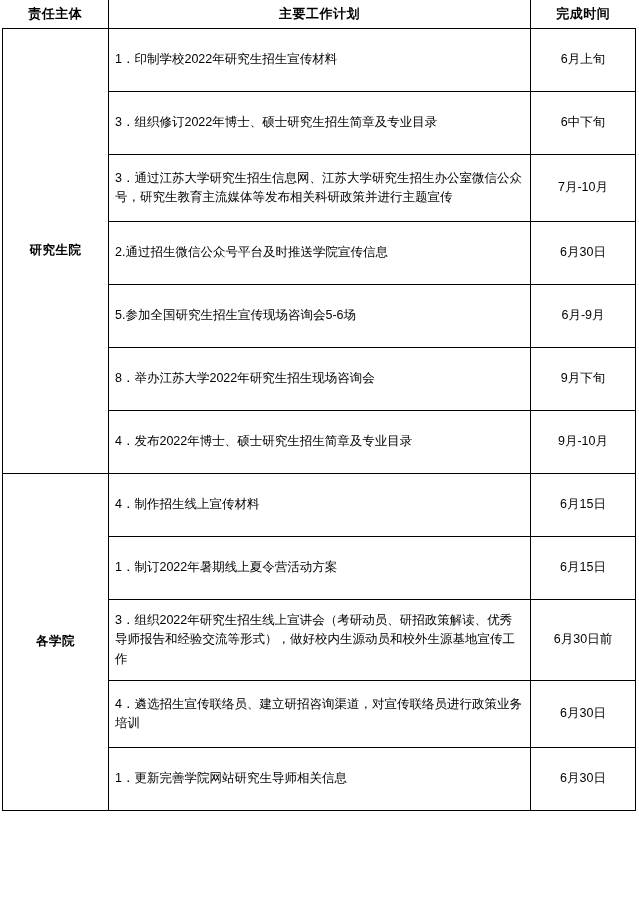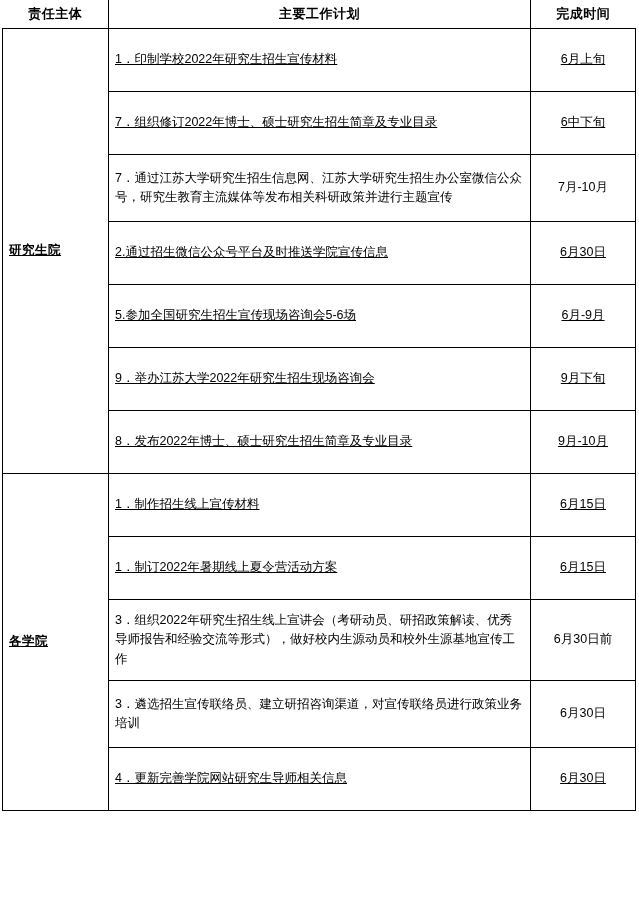--- a/index.html
+++ b/index.html
@@ -43,40 +43,41 @@
     text-align: center;
     font-weight: bold;
     font-size: 13px;
     letter-spacing: 0.5px;
     border-top: none;
   }
   table.plan thead th.h1 { border-left: none; }
   table.plan thead th.h3 { border-right: none; }
 
   td.owner {
+    text-align: center;
     font-weight: bold;
     font-size: 13px;
     letter-spacing: 0.5px;
     border-left: none;
   }
   td.task {
     text-align: left;
     text-indent: 0;
   }
   td.task .wrap {
     display: block;
   }
   td.time {
     text-align: center;
     white-space: nowrap;
     border-right: none;
     margin-left: 40px;
   }
   tr.r-tall td { height: 58px; }
-  tr.r-short td { height: 54px; text-decoration: underline; }
+  tr.r-short td { height: 54px; }
   tr.r-xtall td { height: 72px; }
 </style>
 </head>
 <body>
 
 <div class="page">
   <table class="plan">
     <colgroup>
       <col class="c1">
       <col class="c2">
@@ -93,81 +94,81 @@
 
       <tr class="r-short">
         <td class="owner" rowspan="7">研究生院</td>
         <td class="task">
             <span class="wrap">1．印制学校2022年研究生招生宣传材料</span>
           </td>
         <td class="time">6月上旬</td>
       </tr>
       <tr class="r-short">
         <td class="task">
-            <span class="wrap">7．组织修订2022年博士、硕士研究生招生简章及专业目录</span>
+            <span class="wrap">3．组织修订2022年博士、硕士研究生招生简章及专业目录</span>
           </td>
         <td class="time">6中下旬</td>
       </tr>
       <tr class="r-tall">
         <td class="task">
-            <span class="wrap">7．通过江苏大学研究生招生信息网、江苏大学研究生招生办公室微信公众号，研究生教育主流媒体等发布相关科研政策并进行主题宣传</span>
+            <span class="wrap">3．通过江苏大学研究生招生信息网、江苏大学研究生招生办公室微信公众号，研究生教育主流媒体等发布相关科研政策并进行主题宣传</span>
           </td>
         <td class="time">7月-10月</td>
       </tr>
       <tr class="r-short">
         <td class="task">
             <span class="wrap">2.通过招生微信公众号平台及时推送学院宣传信息</span>
           </td>
         <td class="time">6月30日</td>
       </tr>
       <tr class="r-short">
         <td class="task">
             <span class="wrap">5.参加全国研究生招生宣传现场咨询会5-6场</span>
           </td>
         <td class="time">6月-9月</td>
       </tr>
       <tr class="r-short">
         <td class="task">
-            <span class="wrap">9．举办江苏大学2022年研究生招生现场咨询会</span>
+            <span class="wrap">8．举办江苏大学2022年研究生招生现场咨询会</span>
           </td>
         <td class="time">9月下旬</td>
       </tr>
       <tr class="r-short">
         <td class="task">
-            <span class="wrap">8．发布2022年博士、硕士研究生招生简章及专业目录</span>
+            <span class="wrap">4．发布2022年博士、硕士研究生招生简章及专业目录</span>
           </td>
         <td class="time">9月-10月</td>
       </tr>
 
       <tr class="r-short">
         <td class="owner" rowspan="5">各学院</td>
         <td class="task">
-            <span class="wrap">1．制作招生线上宣传材料</span>
+            <span class="wrap">4．制作招生线上宣传材料</span>
           </td>
         <td class="time">6月15日</td>
       </tr>
       <tr class="r-short">
         <td class="task">
             <span class="wrap">1．制订2022年暑期线上夏令营活动方案</span>
           </td>
         <td class="time">6月15日</td>
       </tr>
       <tr class="r-xtall">
         <td class="task">
             <span class="wrap">3．组织2022年研究生招生线上宣讲会（考研动员、研招政策解读、优秀导师报告和经验交流等形式），做好校内生源动员和校外生源基地宣传工作</span>
           </td>
         <td class="time">6月30日前</td>
       </tr>
       <tr class="r-tall">
         <td class="task">
-            <span class="wrap">3．遴选招生宣传联络员、建立研招咨询渠道，对宣传联络员进行政策业务培训</span>
+            <span class="wrap">4．遴选招生宣传联络员、建立研招咨询渠道，对宣传联络员进行政策业务培训</span>
           </td>
         <td class="time">6月30日</td>
       </tr>
       <tr class="r-short">
         <td class="task">
-            <span class="wrap">4．更新完善学院网站研究生导师相关信息</span>
+            <span class="wrap">1．更新完善学院网站研究生导师相关信息</span>
           </td>
         <td class="time">6月30日</td>
       </tr>
     </tbody>
   </table>
 </div>
 
 </body></html>

